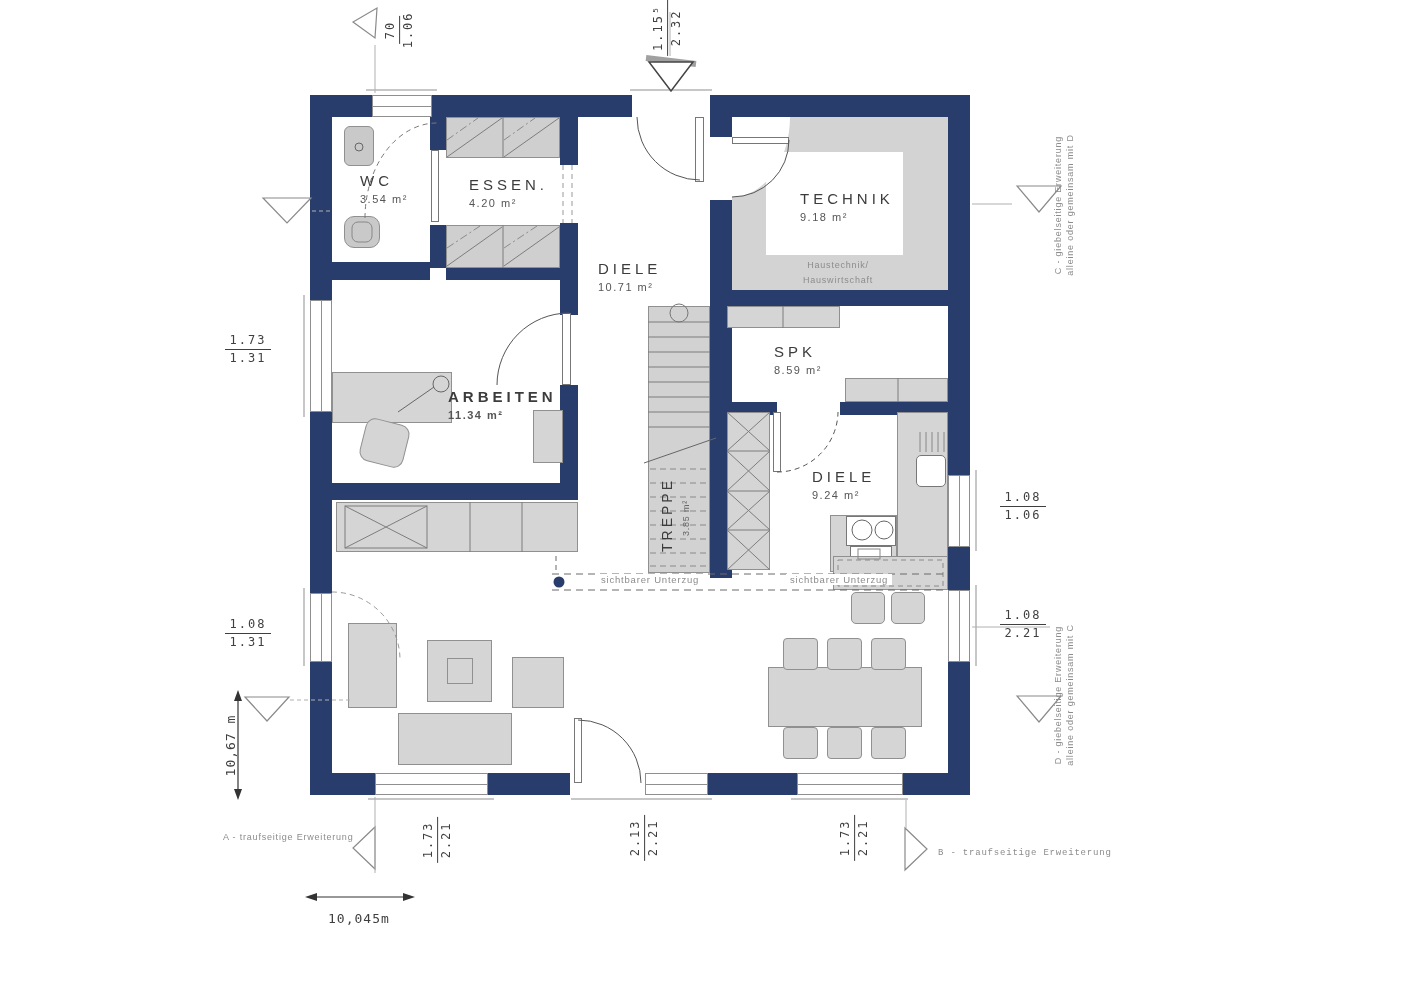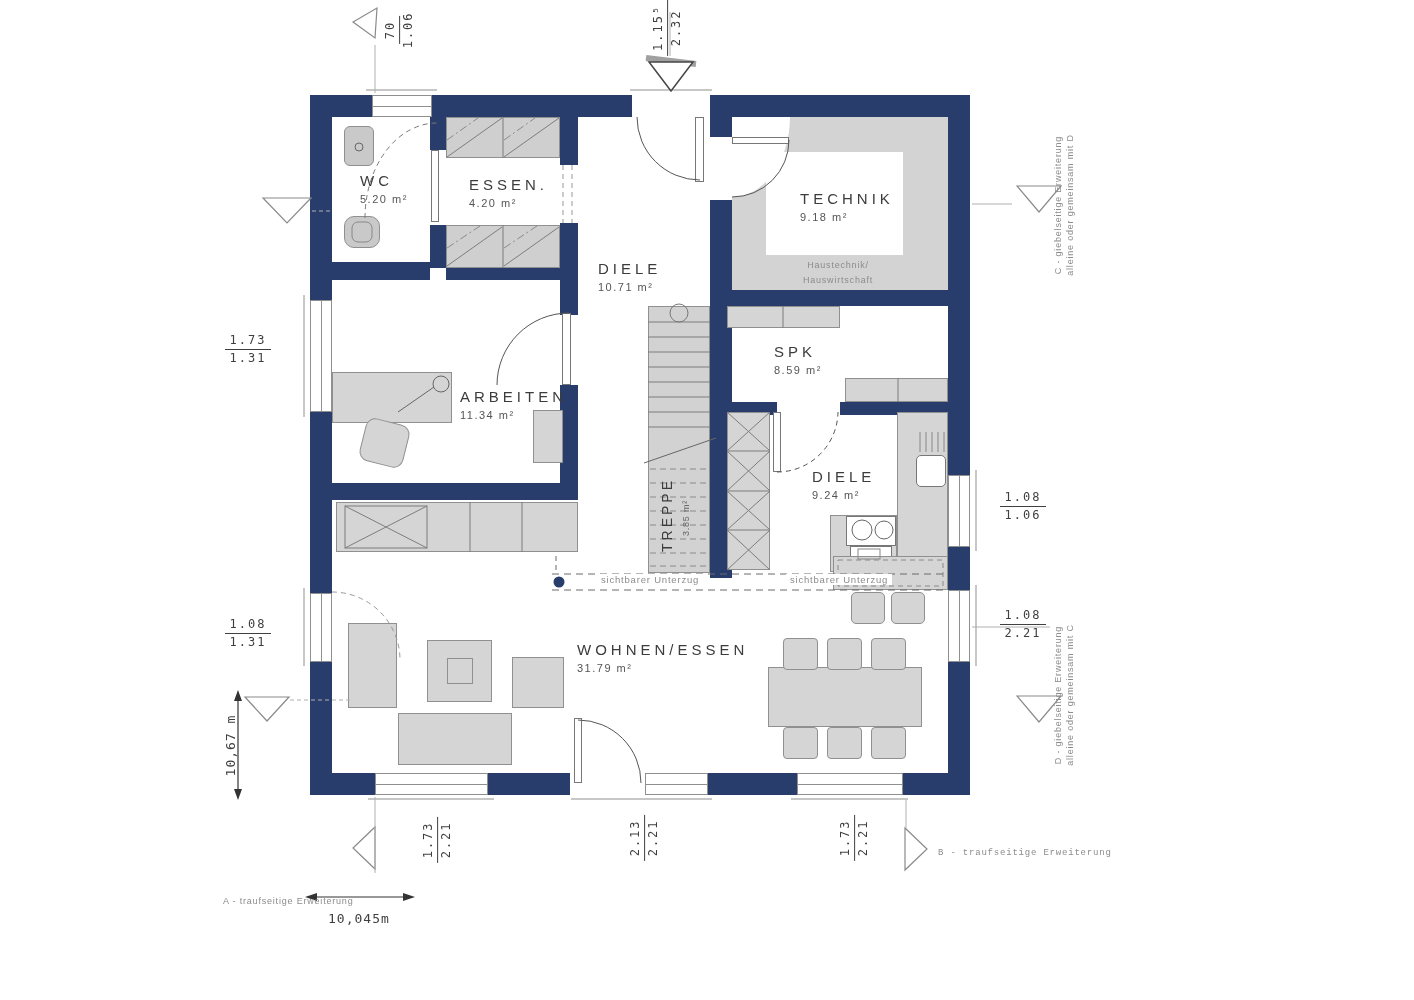--- a/index.html
+++ b/index.html
@@ -255,60 +255,56 @@
     <polygon points="238,690 234,701 242,701" fill="#333"></polygon>
     <polygon points="238,800 234,789 242,789" fill="#333"></polygon>
 
     <line x1="309" y1="897" x2="411" y2="897" stroke="#333" stroke-width="1.2"></line>
     <polygon points="305,897 317,893 317,901" fill="#333"></polygon>
     <polygon points="415,897 403,893 403,901" fill="#333"></polygon>
   </svg>
 
   <div class="room-label" style="left:360px;top:172px;">
     <span>WC</span>
-    <span class="area">5.20 m²</span>
+    <span class="area">3.54 m²</span>
   </div>
   <div class="room-label" style="left:469px;top:176px;">
     <span>ESSEN.</span>
     <span class="area">4.20 m²</span>
   </div>
   <div class="room-label" style="left:598px;top:260px;">
     <span>DIELE</span>
     <span class="area">10.71 m²</span>
   </div>
   <div class="room-label" style="left:800px;top:190px;">
     <span>TECHNIK</span>
     <span class="area">9.18 m²</span>
   </div>
   <div class="tiny" style="left:788px;top:258px;width:100px;text-align:center;line-height:15px;">
     <span style="display:block;">Haustechnik/</span>
     <span style="display:block;">Hauswirtschaft</span>
   </div>
-  <div class="room-label" style="left:460px;top:388px;">
+  <div class="room-label" style="left:448px;top:388px;font-weight:bold;">
     <span>ARBEITEN</span>
     <span class="area">11.34 m²</span>
   </div>
   <div class="room-label" style="left:766px;top:343px;margin-left:8px;">
     <span>SPK</span>
     <span class="area">8.59 m²</span>
   </div>
   <div class="room-label" style="left:812px;top:468px;">
     <span>DIELE</span>
     <span class="area">9.24 m²</span>
   </div>
   <div class="room-label rot" style="left:607px;top:507px;width:120px;text-align:center;font-size:14px;letter-spacing:3px;">
     <span>TREPPE</span>
   </div>
   <div class="tiny rot" style="left:648px;top:513px;width:76px;text-align:center;color:#666;">
     <span>3.85 m²</span>
   </div>
-  <div class="room-label" style="left:577px;top:641px;">
-    <span>WOHNEN/ESSEN</span>
-    <span class="area">31.79 m²</span>
-  </div>
 
   <div class="tiny" style="left:597px;top:574px;background:#fff;padding:0 4px;font-size:9.5px;">sichtbarer Unterzug</div>
   <div class="tiny" style="left:786px;top:574px;background:#fff;padding:0 4px;font-size:9.5px;">sichtbarer Unterzug</div>
 
   <div class="frac rot" style="left:370px;top:12px;width:60px;">
     <span class="num">70</span>
     <span class="den">1.06</span>
   </div>
   <div class="frac rot" style="left:638px;top:10px;width:60px;">
     <span class="num">1.15⁵</span>
@@ -339,20 +335,20 @@
     <span class="den">2.21</span>
   </div>
   <div class="frac rot" style="left:822px;top:820px;width:66px;">
     <span class="num">1.73</span>
     <span class="den">2.21</span>
   </div>
 
   <div class="dimtext" style="left:328px;top:876px;margin-top:35px;">10,045m</div>
   <div class="dimtext rot" style="left:185px;top:738px;width:90px;text-align:center;">10,67 m</div>
 
-  <div class="tiny" style="left:223px;top:896px;">A - traufseitige Erweiterung</div>
+  <div class="tiny" style="left:223px;top:832px;">A - traufseitige Erweiterung</div>
   <div class="tiny" style="left:938px;top:848px;font-family:Liberation Mono, monospace;">B - traufseitige Erweiterung</div>
   <div class="tiny rot" style="left:978px;top:200px;width:160px;text-align:center;">C - giebelseitige Erweiterung</div>
   <div class="tiny rot" style="left:990px;top:200px;width:160px;text-align:center;">alleine oder gemeinsam mit D</div>
   <div class="tiny rot" style="left:978px;top:690px;width:160px;text-align:center;">D - giebelseitige Erweiterung</div>
   <div class="tiny rot" style="left:990px;top:690px;width:160px;text-align:center;">alleine oder gemeinsam mit C</div>
 
 </div>
 
 </body></html>

